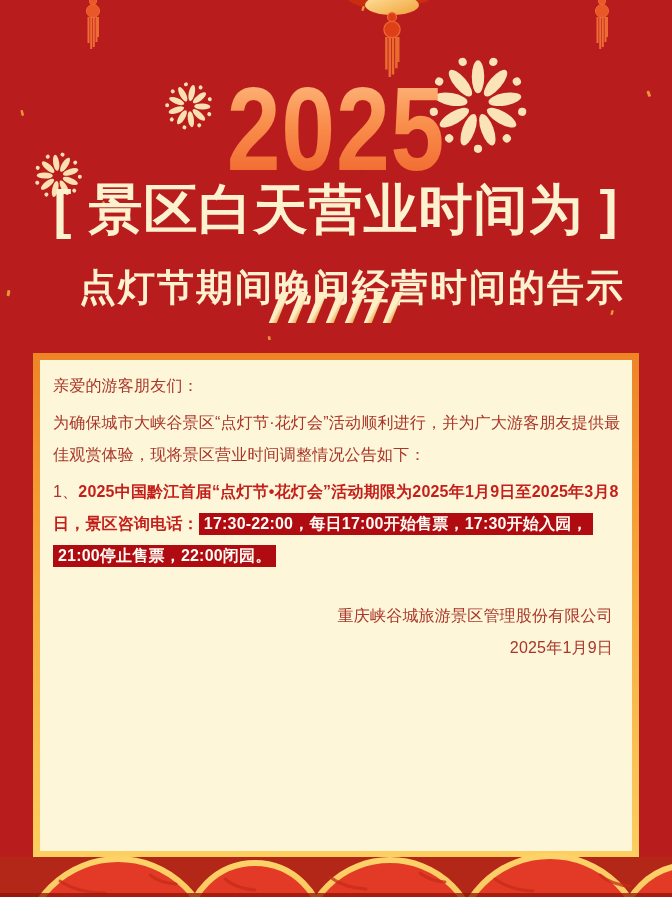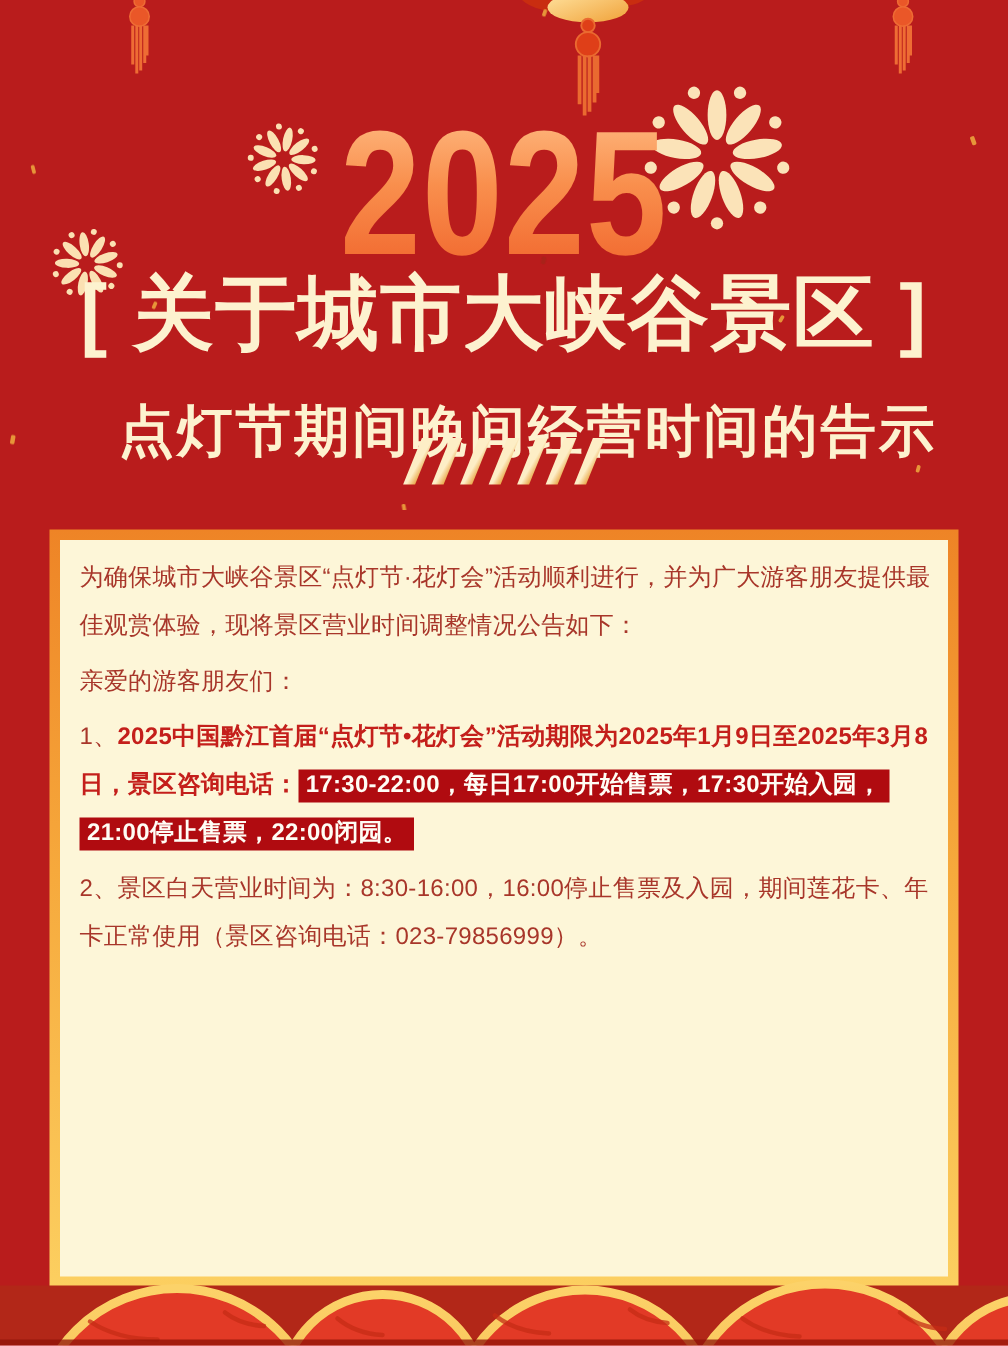--- a/index.html
+++ b/index.html
@@ -103,39 +103,40 @@
       <rect x="102" y="201" width="2.5" height="5" rx="1" transform="rotate(24 103 203)"></rect>
       <rect x="647" y="91" width="3" height="6" rx="1" transform="rotate(-20 648 93)"></rect>
       <rect x="611" y="310" width="2.5" height="5" rx="1" transform="rotate(15 612 312)"></rect>
       <rect x="268" y="336" width="2.5" height="5" rx="1" transform="rotate(-10 269 338)"></rect>
       <rect x="520" y="210" width="2.5" height="5" rx="1" transform="rotate(30 521 212)"></rect>
       <rect x="361" y="171" width="3" height="5" rx="1" fill="#a8241a" transform="rotate(12 362 173)"></rect>
     </g>
   </svg>
 
   <div class="year">2025</div>
-  <h1 class="title1">[ 关于城市大峡谷景区 ]</h1>
+  <h1 class="title1">[ 景区白天营业时间为 ]</h1>
   <h2 class="title2">点灯节期间晚间经营时间的告示</h2>
   <div class="slashes">
       <i></i>
       <i></i>
       <i></i>
       <i></i>
       <i></i>
       <i></i>
       <i></i>
     </div>
 
   <div class="card-frame">
     <div class="card">
+      <p>亲爱的游客朋友们：</p>
       <p>为确保城市大峡谷景区“点灯节·花灯会”活动顺利进行，并为广大游客朋友提供最佳观赏体验，现将景区营业时间调整情况公告如下：</p>
-      <p>亲爱的游客朋友们：</p>
       <p><span>1、</span><span class="lead-bold">2025中国黔江首届“点灯节•花灯会”活动期限为2025年1月9日至2025年3月8日，景区咨询电话：</span><span class="hl">17:30-22:00，每日17:00开始售票，17:30开始入园，21:00停止售票，22:00闭园。</span></p>
-      <p>2、景区白天营业时间为：8:30-16:00，16:00停止售票及入园，期间莲花卡、年卡正常使用（景区咨询电话：023-79856999）。</p>
       <div class="sig-block">
+        <p>重庆峡谷城旅游景区管理股份有限公司</p>
+        <p>2025年1月9日</p>
       </div>
     </div>
   </div>
 
   <svg class="deco-bottom" viewBox="0 0 672 46" xmlns="http://www.w3.org/2000/svg">
     <defs>
       <linearGradient id="rim" x1="0" y1="0" x2="0" y2="1">
         <stop offset="0" stop-color="#fcd269"></stop>
           <stop offset="1" stop-color="#f2a93e"></stop>
       </linearGradient>

